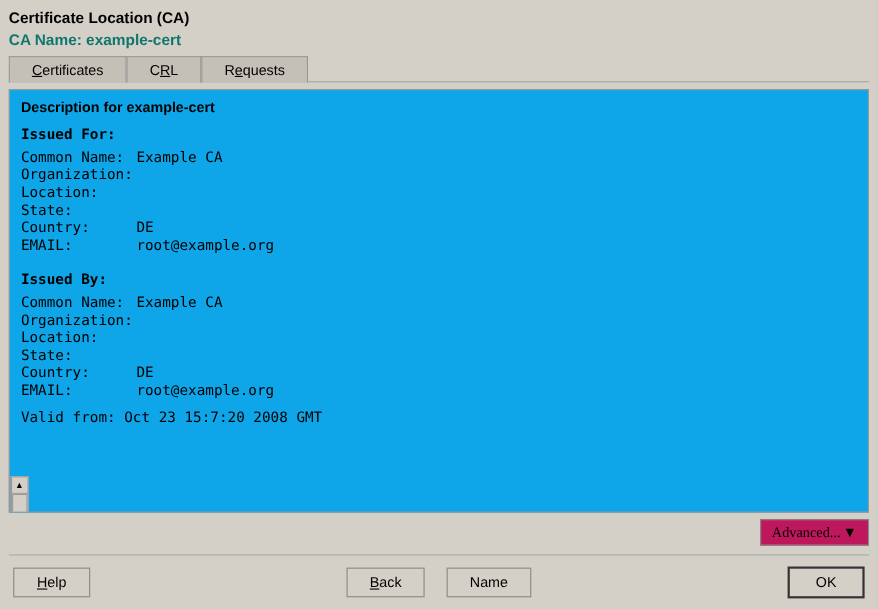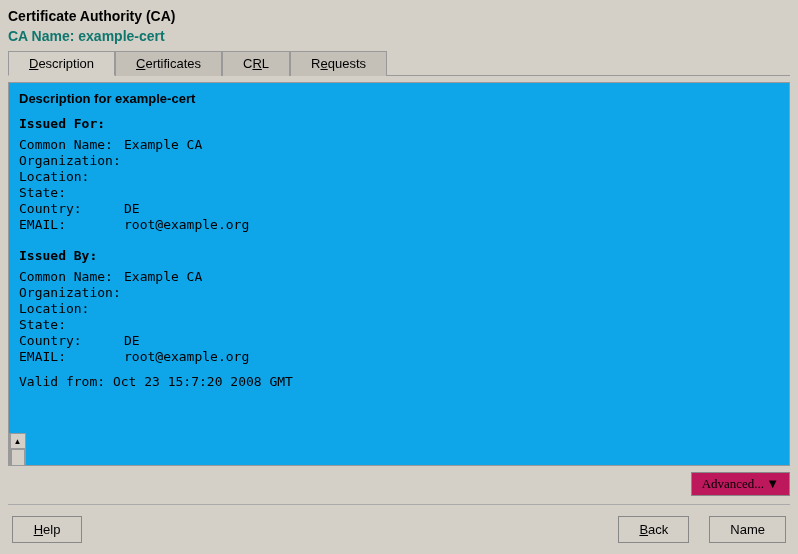--- a/index.html
+++ b/index.html
@@ -189,27 +189,24 @@
       border: 2px solid #333;
     }
     .btn-label-underline {
       text-decoration: underline;
     }
   </style>
 </head>
 <body>
 
 <div class="window">
-  <div class="window-title">Certificate Authority (CA)</div>
+  <div class="window-title">Certificate Location (CA)</div>
   <div class="ca-name">CA Name: example-cert</div>
 
   <div class="tabs-row">
-    <div class="tab active">
-      <span><span class="tab-underline">D</span>escription</span>
-    </div>
     <div class="tab">
       <span><span class="tab-underline">C</span>ertificates</span>
     </div>
     <div class="tab">
       <span>C<span class="tab-underline">R</span>L</span>
     </div>
     <div class="tab">
       <span>R<span class="tab-underline">e</span>quests</span>
     </div>
   </div>
@@ -298,14 +295,19 @@
       </button>
     </div>
     <div class="bottom-center">
       <button class="btn">
         <span><span class="btn-label-underline">B</span>ack</span>
       </button>
       <button class="btn">
         <span>Name</span>
       </button>
     </div>
+    <div class="bottom-right">
+      <button class="btn btn-ok">
+        <span>OK</span>
+      </button>
+    </div>
   </div>
 </div>
 
 </body></html>

